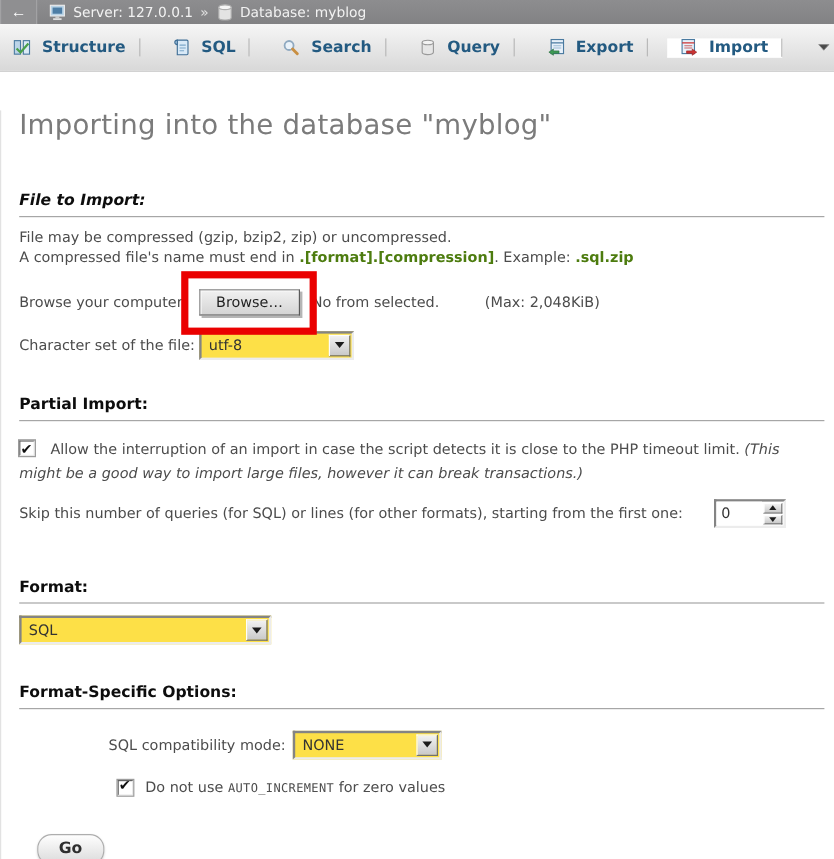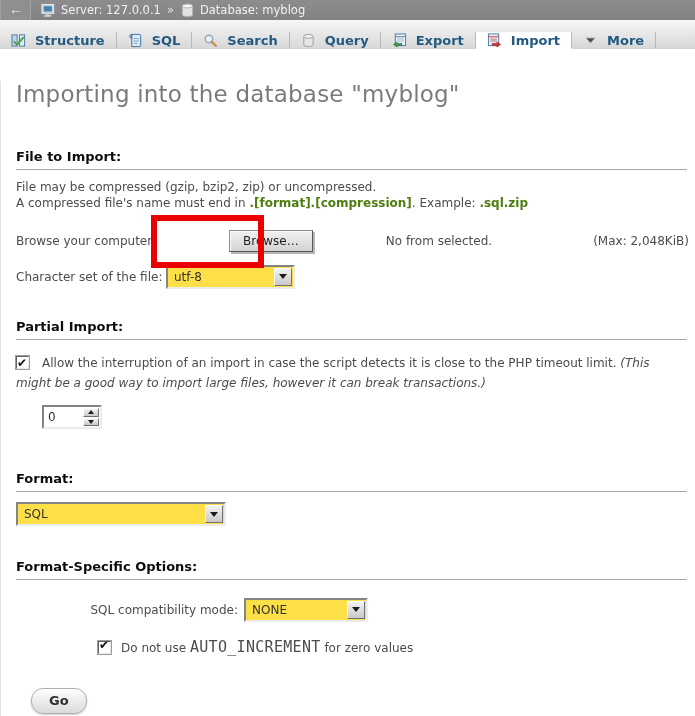--- a/index.html
+++ b/index.html
@@ -21,23 +21,24 @@
     width:31px; height:20px; flex:0 0 auto;
     background:#8f8f91; border:1px solid #a2a2a4; border-top:none; border-bottom:none;
     color:#fdfdfd; font-size:13px; line-height:18px; text-align:center; cursor:pointer;
   }
   .topbar .crumb-icon { margin:0 5px 0 10px; display:inline-flex; }
   .topbar .sep { margin:0 6px; color:#e0e0e0; }
   .icon16 { width:15px; height:15px; display:inline-block; vertical-align:middle; }
 
   
   .tabbar {
-    height:29px; display:flex; align-items:flex-end;
+    height:40px; display:flex; align-items:center;
     background:linear-gradient(#f6f6f6,#d8d8d8);
     border-bottom:1px solid #d2d2d2;
+    gap:16px;
   }
   .tab {
     display:flex; align-items:center; gap:9px; padding:0 11px;
     border-right:1px solid #b9b9b9;
     font-weight:bold; font-size:13px; color:#235a81; cursor:pointer; white-space:nowrap;
   }
   .tab.active { background:#fff; margin-bottom:-1px; border-bottom:1px solid #fff; }
   .tab-filler { flex:1; }
 
   
@@ -46,30 +47,30 @@
     border-left:1px solid #e2e2e2;
     padding:0 6px 0 15px;
   }
   h1.page-title {
     margin-top:32px; font-size:23px; font-weight:normal; color:#7b7b7b; letter-spacing:.2px;
   }
   h2.section-heading {
     font-size:13px; font-weight:bold; color:#0d0d0d;
     border-bottom:1px solid #a6a6a6; padding-bottom:5px; margin-right:2px;
   }
-  .h-file   { margin-top:42px; }
+  .h-file   { margin-top:42px;font-style:italic; }
   .h-partial{ margin-top:30px; }
   .h-format { margin-top:42px; }
   .h-fso    { margin-top:33px; }
 
   .hint { margin-top:9px; line-height:16px; color:#4c4c4c; }
   .hint b { color:#4d7c0f; }
 
   .row { display:flex; align-items:center; }
-  .browse-row { margin-top:17px; position:relative; height:26px;justify-content:space-between; }
+  .browse-row { margin-top:17px; position:relative; height:26px; }
   .field-label { width:150px; flex:0 0 auto; }
 
   
   .btn3d {
     background:linear-gradient(#f1f1f1,#d4d4d4);
     border:1px solid #8c8c8c; border-right-color:#5a5a5a; border-bottom-color:#5a5a5a;
     box-shadow: inset 1px 1px 0 #fafafa, 2px 2px 0 rgba(90,90,90,.45);
     padding:3px 13px; font-size:12px; color:#1f1f1f; cursor:pointer;
     font-family:"DejaVu Sans", sans-serif;
   }
@@ -136,21 +137,21 @@
   .tri-up-s { width:0; height:0; border-left:3px solid transparent; border-right:3px solid transparent; border-bottom:4px solid #1c1c1c; }
   .tri-down-s { width:0; height:0; border-left:3px solid transparent; border-right:3px solid transparent; border-top:4px solid #1c1c1c; }
 
   .format-select-row { margin-top:10px; }
 
   .compat-row { margin-top:17px; height:25px; }
   .compat-label { width:228px; text-align:right; padding-right:6px; flex:0 0 auto; }
 
   .zero-row { margin-top:16px; margin-left:82px; display:flex; align-items:center; }
   .zero-row .cb { margin-right:10px; }
-  .code { font-family:"DejaVu Sans Mono", monospace; font-size:15px; letter-spacing:.3px; }
+  .code { font-family:"DejaVu Sans Mono", monospace; font-size:10px; letter-spacing:.3px; }
 
   .go-button {
     margin-top:32px; margin-left:15px;
     padding:4px 17px 5px 17px; font-size:13px; font-weight:bold; color:#2e2e2e;
     background:linear-gradient(#fefefe,#dadada);
     border:1px solid #aeaeae; border-radius:12px;
     box-shadow:0 1px 2px rgba(0,0,0,.18);
     font-family:"DejaVu Sans", sans-serif; cursor:pointer;
   }
 </style>
@@ -295,20 +296,21 @@
     </div>
 
     
     <h2 class="section-heading h-partial">Partial Import:</h2>
 
     <p class="allow-para">
       <span class="cb"><span class="tick">✔</span></span><span>Allow the interruption of an import in case the script detects it is close to the PHP timeout limit. </span><span class="it">(This might be a good way to import large files, however it can break transactions.)</span>
     </p>
 
     <div class="row skip-row">
+      <span class="skip-label">Skip this number of queries (for SQL) or lines (for other formats), starting from the first one:</span>
       <div class="spin">
         <input value="0" style="">
         <span class="spin-btns">
           <span class="sb">
               <span class="tri-up-s"></span>
             </span>
           <span class="sb">
               <span class="tri-down-s"></span>
             </span>
         </span>

